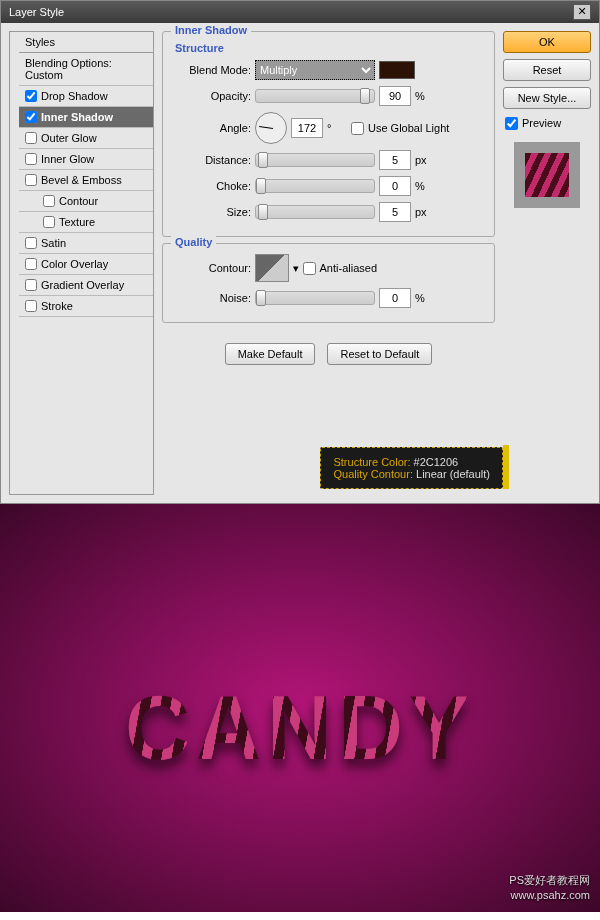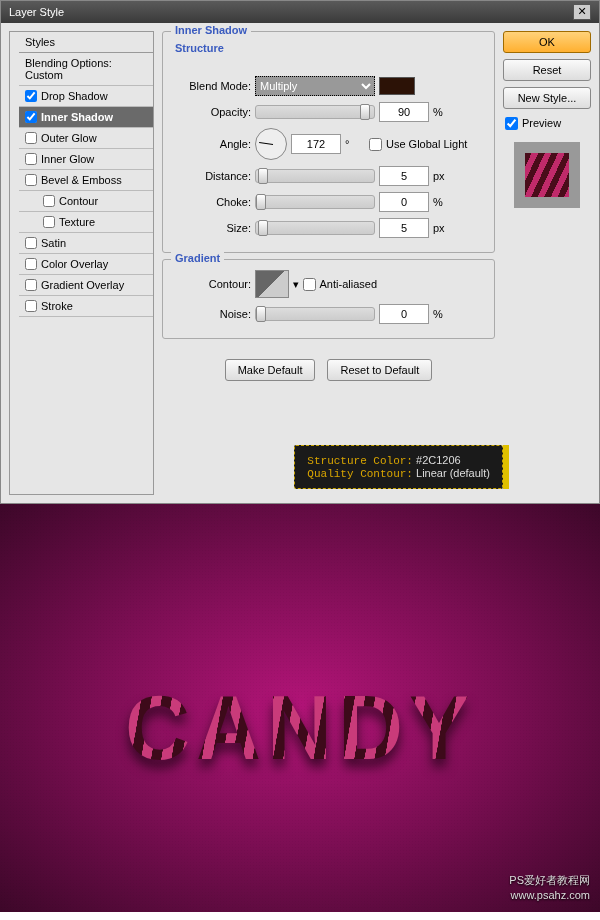--- a/index.html
+++ b/index.html
@@ -11,42 +11,42 @@
 .dialog-body { display: flex; padding: 8px; gap: 8px; min-height: 480px; }
 .styles-panel { width: 145px; border: 1px solid #999; background: #e6e6e6; padding-left: 9px; }
 .styles-header { padding: 4px 6px; border-bottom: 1px solid #999; background: #e6e6e6; }
 .styles-row { padding: 4px 6px; border-bottom: 1px solid #bbb; display: flex; align-items: center; gap: 4px; }
 .styles-row.selected { background: #6a6a6a; color: #fff; font-weight: bold; }
 .styles-row.indent { padding-left: 24px; }
 .styles-row input[type=checkbox] { width: 12px; height: 12px; }
 .center-panel { flex: 1; position: relative; }
 .fieldset { border: 1px solid #aaa; border-radius: 3px; padding: 10px 8px 8px; margin-bottom: 6px; position: relative; }
 .fieldset-title { position: absolute; top: -8px; left: 8px; background: #e6e6e6; padding: 0 4px; color: #3a5bbf; font-weight: bold; }
-.sub-title { font-weight: bold; color: #3a5bbf; margin-bottom: 22px; margin-left: 4px; }
+.sub-title { font-weight: bold; color: #3a5bbf; margin-bottom: 6px; margin-left: 4px; }
 .row { display: flex; align-items: center; margin-bottom: 6px; gap: 4px; }
 .lbl { width: 80px; text-align: right; color: #000; }
 select { height: 20px; width: 120px; background: #999; color: #fff; border: 1px dotted #000; }
 .color-swatch { width: 36px; height: 18px; background: #2c1206; border: 1px solid #555; }
 .slider { height: 14px; background: linear-gradient(#ddd,#ccc); border-radius: 3px; position: relative; border: 1px solid #aaa; flex: 1; max-width: 120px; }
 .slider-thumb { position: absolute; top: -2px; width: 10px; height: 16px; background: linear-gradient(#fff,#ccc); border: 1px solid #888; border-radius: 2px; }
-.numbox { width: 50px; height: 20px; border: 1px solid #999; background: #fff; text-align: center; line-height: 18px; }
+.numbox { width: 32px; height: 20px; border: 1px solid #999; background: #fff; text-align: center; line-height: 18px; }
 .unit { width: 20px; }
 .angle-dial { width: 32px; height: 32px; border: 1px solid #888; border-radius: 50%; background: #eee; position: relative; }
 .angle-dial::after { content:''; position:absolute; width:14px; height:1px; background:#000; top:50%; left:3px; transform-origin:right center; transform:rotate(8deg); }
 .contour-swatch { width: 34px; height: 28px; border: 1px solid #888; background: linear-gradient(135deg, #666 0%, #666 50%, #ccc 50%, #ccc 100%); }
 .dlg-btn { height: 22px; border: 1px solid #888; background: linear-gradient(#fafafa,#ddd); border-radius: 3px; padding: 0 12px; cursor: pointer; }
 .btn-row { display: flex; gap: 12px; justify-content: center; margin-top: 20px; }
 .right-panel { width: 88px; display: flex; flex-direction: column; gap: 6px; align-items: stretch; }
 .ok-btn { background: linear-gradient(#ffd27a,#ffb030); border: 1px solid #a06b00; height: 22px; border-radius: 3px; }
 .rbtn { background: linear-gradient(#fafafa,#ddd); border: 1px solid #888; height: 22px; border-radius: 3px; }
 .preview-chk { display: flex; align-items: flex-start; gap: 4px; padding: 2px; }
 .preview-box { width: 66px; height: 66px; background: #999; margin: 4px auto; display: flex; align-items: center; justify-content: center; }
 .preview-inner { width: 44px; height: 44px; background: repeating-linear-gradient(115deg, #4a0c1a 0 6px, #c02a6a 6px 12px); }
 .tooltip { position: absolute; right: -8px; bottom: 6px; background: #1a1a1a; border: 1px dashed #c9a500; padding: 8px 12px; border-radius: 2px; font-family: monospace; font-size: 11px; }
-.tooltip .y { color: #d9a500; font-family: Liberation Mono, monospace; }
+.tooltip .y { color: #d9a500; }
 .tooltip .w { color: #ddd; }
 .yellow-tab { position: absolute; right: -14px; bottom: 6px; width: 6px; height: 44px; background: #e0c000; }
 .result-img { width: 600px; height: 408px; background: radial-gradient(ellipse at center, #b31478 0%, #7a0e52 50%, #3d0729 100%); position: relative; overflow:hidden; }
 .result-img::before { content:''; position:absolute; inset:0; background-image: radial-gradient(rgba(0,0,0,0.08) 1px, transparent 1px); background-size: 3px 3px; opacity:0.5; }
 .candy-text { position: absolute; left: 50%; top: 55%; transform: translate(-50%, -50%); font-family: Arial Black, sans-serif; font-size: 90px; font-weight: 900; letter-spacing: 6px; color: transparent; background: repeating-linear-gradient(100deg, #3d0a1a 0 10px, #c93b7a 10px 20px); -webkit-background-clip: text; background-clip: text; filter: drop-shadow(0 8px 6px rgba(0,0,0,0.6)); }
 .watermark { position: absolute; right: 10px; bottom: 10px; color: #ddd; text-align: right; font-size: 12px; line-height: 1.3; text-shadow: 0 1px 2px #000; }
 </style>
 </head>
 <body>
 
@@ -159,21 +159,21 @@
           <div class="lbl">Size:</div>
           <div class="slider">
               <div class="slider-thumb" style="left:2%"></div>
             </div>
           <div class="numbox">5</div>
           <div class="unit">px</div>
         </div>
       </div>
 
       <div class="fieldset">
-        <div class="fieldset-title">Gradient</div>
+        <div class="fieldset-title">Quality</div>
         <div class="row">
           <div class="lbl">Contour:</div>
           <div class="contour-swatch"></div>
           <span>▾</span>
           <input type="checkbox" style="">
           <span>Anti-aliased</span>
         </div>
         <div class="row">
           <div class="lbl">Noise:</div>
           <div class="slider">

